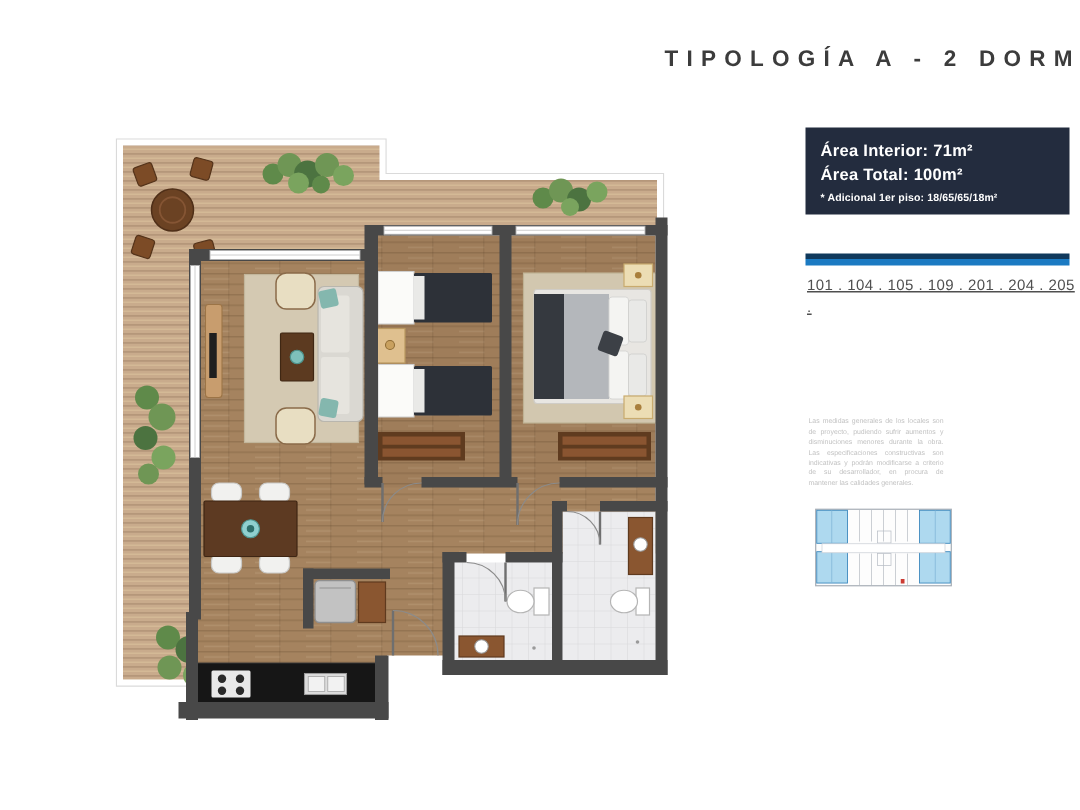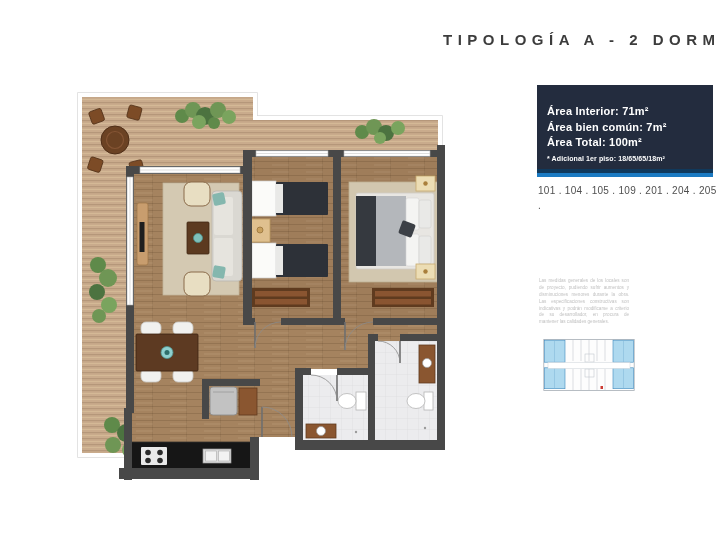--- a/index.html
+++ b/index.html
@@ -2,27 +2,27 @@
 <html><head>
 <meta charset="utf-8">
 <style>
   html,body{margin:0;padding:0;background:#ffffff;}
   .page{position:relative;width:720px;height:540px;background:#ffffff;overflow:hidden;
         font-family:"Liberation Sans",sans-serif;}
   .title{position:absolute;left:443px;top:31px;font-size:15px;font-weight:600;
          letter-spacing:5.5px;color:#3c3c3c;white-space:nowrap;}
   .plan-svg{position:absolute;left:0;top:0;width:720px;height:540px;}
   .info{position:absolute;left:537px;top:85px;width:176px;box-sizing:border-box;
-        background:#232c3e;color:#ffffff;padding:19px 10px 7px 10px;}
+        background:#232c3e;color:#ffffff;padding:9px 10px 7px 10px;}
   .info .line{font-size:11px;font-weight:700;line-height:1.42;letter-spacing:.2px;}
   .info .foot{font-size:7px;font-weight:700;margin-top:4px;letter-spacing:.1px;}
   .divider{position:absolute;left:537px;top:169px;width:176px;height:8px;
            background:linear-gradient(to bottom,#10395c 0 45%,#1b7ac2 45% 100%);}
   .units{position:absolute;left:538px;top:183px;width:182px;font-size:10px;color:#4f4f4f;
-         line-height:1.5;letter-spacing:.3px;}
+         line-height:1.5;letter-spacing:.3px;text-decoration:underline;}
   .disclaimer{position:absolute;left:539px;top:278px;width:90px;font-size:4.6px;
               line-height:1.5;color:#c2c2c2;text-align:justify;}
   .keyplan{position:absolute;left:543px;top:337px;width:92px;height:56px;}
 </style>
 </head>
 <body>
 
 <div class="page">
 
   <svg class="plan-svg" viewBox="0 0 720 540">
@@ -237,21 +237,20 @@
       <path d="M378,341 A22,22 0 0 1 400,363"></path>
       <line x1="262" y1="407" x2="262" y2="437" stroke="#6f6f6f" stroke-width="1.6"></line>
       <path d="M262,407 A30,30 0 0 1 292,437"></path>
     </g>
   </svg>
 
   <div class="title">TIPOLOGÍA A - 2 DORM</div>
 
   <div class="info">
     <div class="line">Área Interior: 71m²</div>
-    <div class="line">Área bien común: 7m²</div>
     <div class="line">Área Total: 100m²</div>
     <div class="foot">* Adicional 1er piso: 18/65/65/18m²</div>
   </div>
 
   <div class="divider"></div>
 
   <div class="units">
     <div>101 . 104 . 105 . 109 . 201 . 204 . 205 .</div>
   </div>
 

